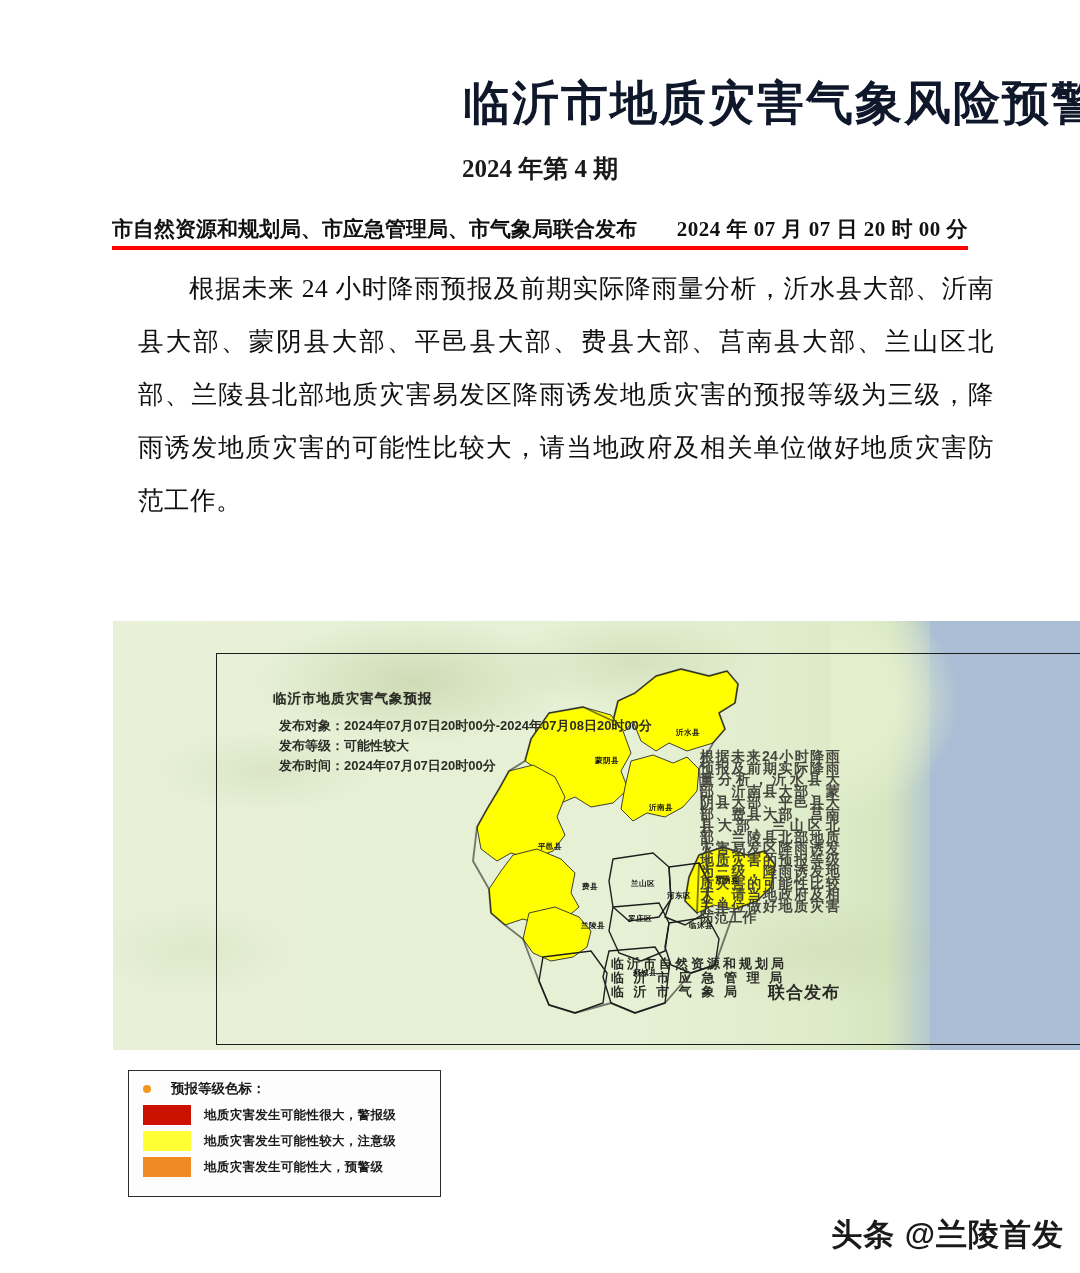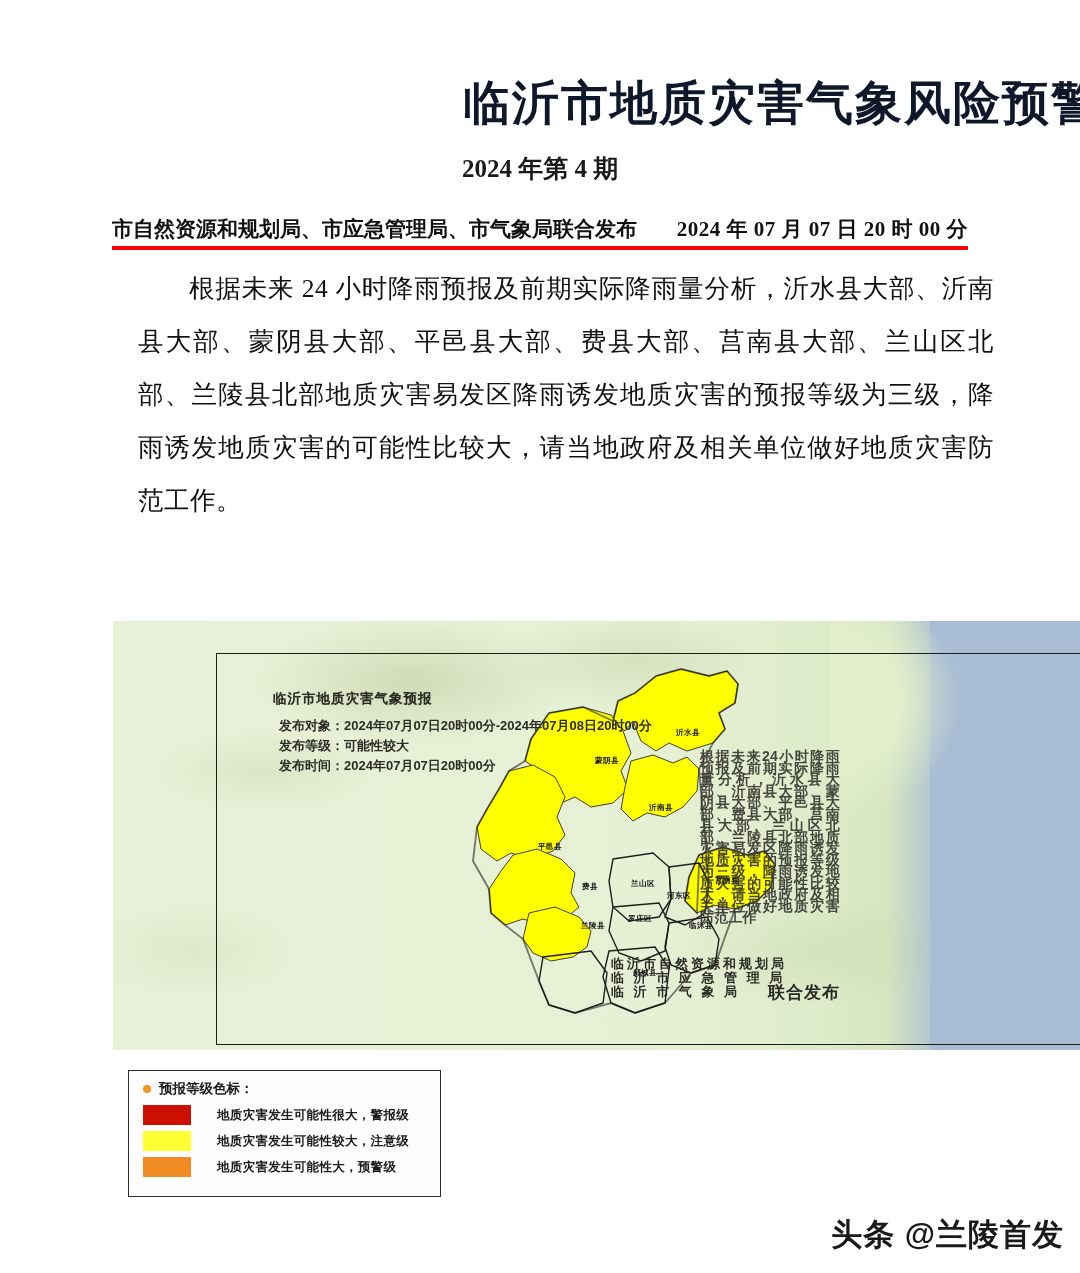--- a/index.html
+++ b/index.html
@@ -110,26 +110,26 @@
     letter-spacing:.4px;white-space:nowrap;transform:translate(-50%,-50%);
   }
 
   
   .legend{
     position:absolute;left:128px;top:1070px;width:313px;height:127px;
     border:1.6px solid #2b2b2b;background:#fdfdfd;box-sizing:border-box;
     padding:9px 0 0 14px;
   }
   .legend-title{
-    display:flex;align-items:center;gap:8px;margin-bottom:7px;
+    display:flex;align-items:center;gap:20px;margin-bottom:7px;
     font-size:13.5px;font-weight:bold;color:#1b1b1b;
     font-family:"Liberation Sans","DejaVu Sans",sans-serif;
   }
   .legend-dot{width:8px;height:8px;border-radius:50%;background:#f0971c;display:inline-block;}
-  .legend-row{display:flex;align-items:center;gap:26px;margin-bottom:6px;}
+  .legend-row{display:flex;align-items:center;gap:13px;margin-bottom:6px;}
   .legend-swatch{width:48px;height:20px;display:inline-block;}
   .legend-text{
     font-size:12.5px;color:#1b1b1b;font-weight:bold;letter-spacing:.3px;
     font-family:"Liberation Sans","DejaVu Sans",sans-serif;
   }
 
   
   .watermark{
     position:absolute;right:16px;bottom:17px;
     font-size:31px;font-weight:bold;color:#1a1a1a;letter-spacing:1px;

